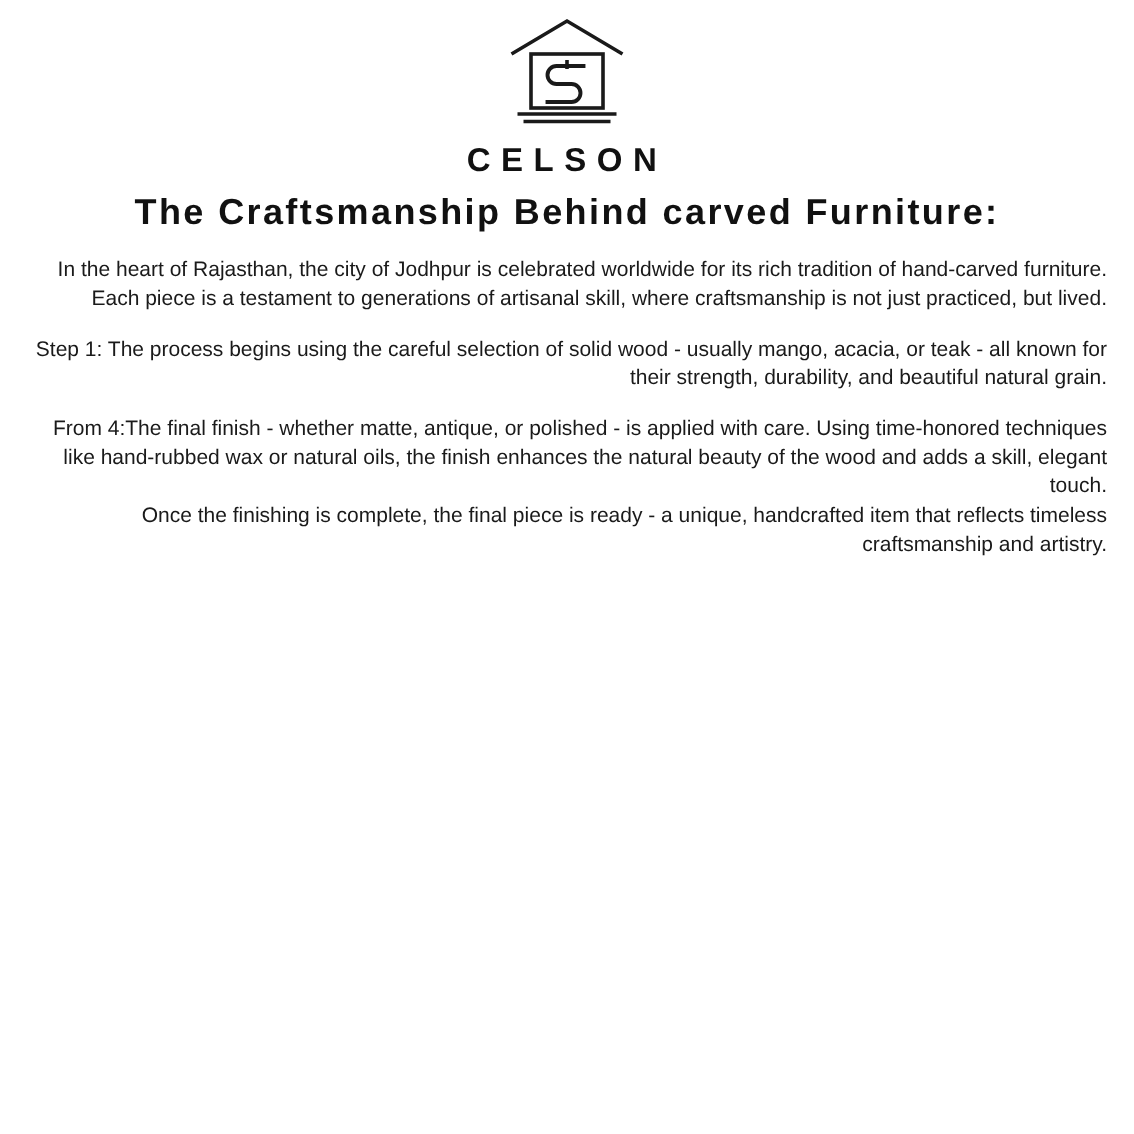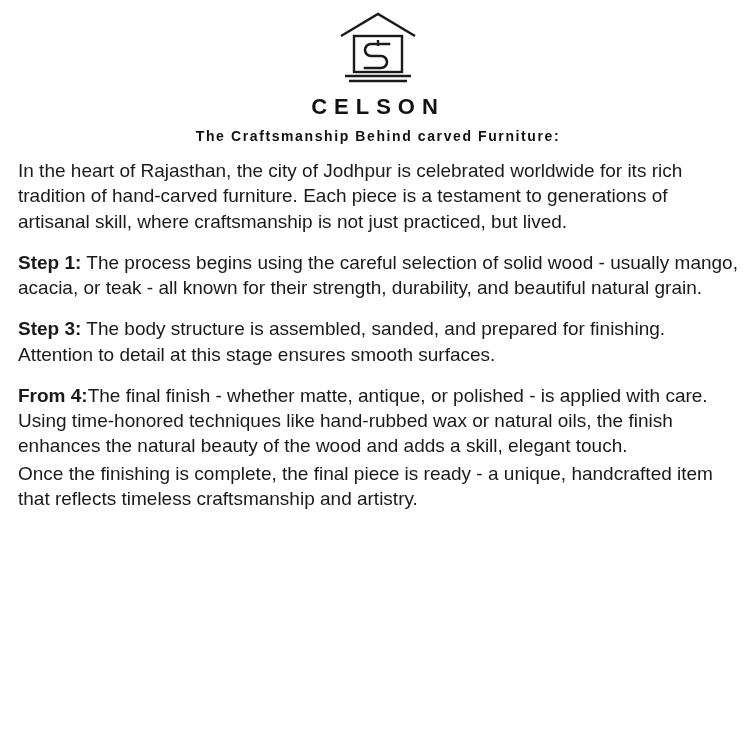--- a/index.html
+++ b/index.html
@@ -33,40 +33,40 @@
   .brand {
     font-size: 22px;
     letter-spacing: 7px;
     font-weight: 700;
     text-align: center;
     margin-top: 6px;
     margin-bottom: 8px;
     color: #111111;
   }
   .headline {
-    font-size: 14px;
+    font-size: 24px;
     font-weight: 700;
     letter-spacing: 1.6px;
     text-align: right;
     margin-bottom: 14px;
     color: #111111;
   }
   p {
     margin: 0 0 16px 0;
-    text-align: left;
-    font-size: 19px;
+    text-align: right;
+    font-size: 14px;
     line-height: 1.33;
     color: #1a1a1a;
     max-width: 720px;
   }
   p.tight {
     margin-bottom: 2px;
   }
   .step-label {
-    font-weight: 700;
+    font-weight: 400;
   }
 </style>
 </head>
 <body>
 
 <div class="page">
 
   <div class="logo-wrap">
     <svg width="86" height="76" viewBox="0 0 86 76">
       <polyline points="6,26 43,4 80,26" fill="none" stroke="#1a1a1a" stroke-width="2.4"></polyline>
@@ -82,23 +82,20 @@
 
   <div class="headline">The Craftsmanship Behind carved Furniture:</div>
 
   <p>In the heart of Rajasthan, the city of Jodhpur is celebrated worldwide for its rich tradition of hand-carved furniture. Each piece is a testament to generations of artisanal skill, where craftsmanship is not just practiced, but lived.</p>
 
   <p>
     <span class="step-label">Step 1:</span><span> The process begins using the careful selection of solid wood - usually mango, acacia, or teak - all known for their strength, durability, and beautiful natural grain.</span>
   </p>
 
 
-  <p>
-    <span class="step-label">Step 3:</span><span> The body structure is assembled, sanded, and prepared for finishing. Attention to detail at this stage ensures smooth surfaces.</span>
-  </p>
 
   <p class="tight">
     <span class="step-label">From 4:</span><span>The final finish - whether matte, antique, or polished - is applied with care. Using time-honored techniques like hand-rubbed wax or natural oils, the finish enhances the natural beauty of the wood and adds a skill, elegant touch.</span>
   </p>
 
   <p>Once the finishing is complete, the final piece is ready - a unique, handcrafted item that reflects timeless craftsmanship and artistry.</p>
 
 </div>
 
 </body></html>

